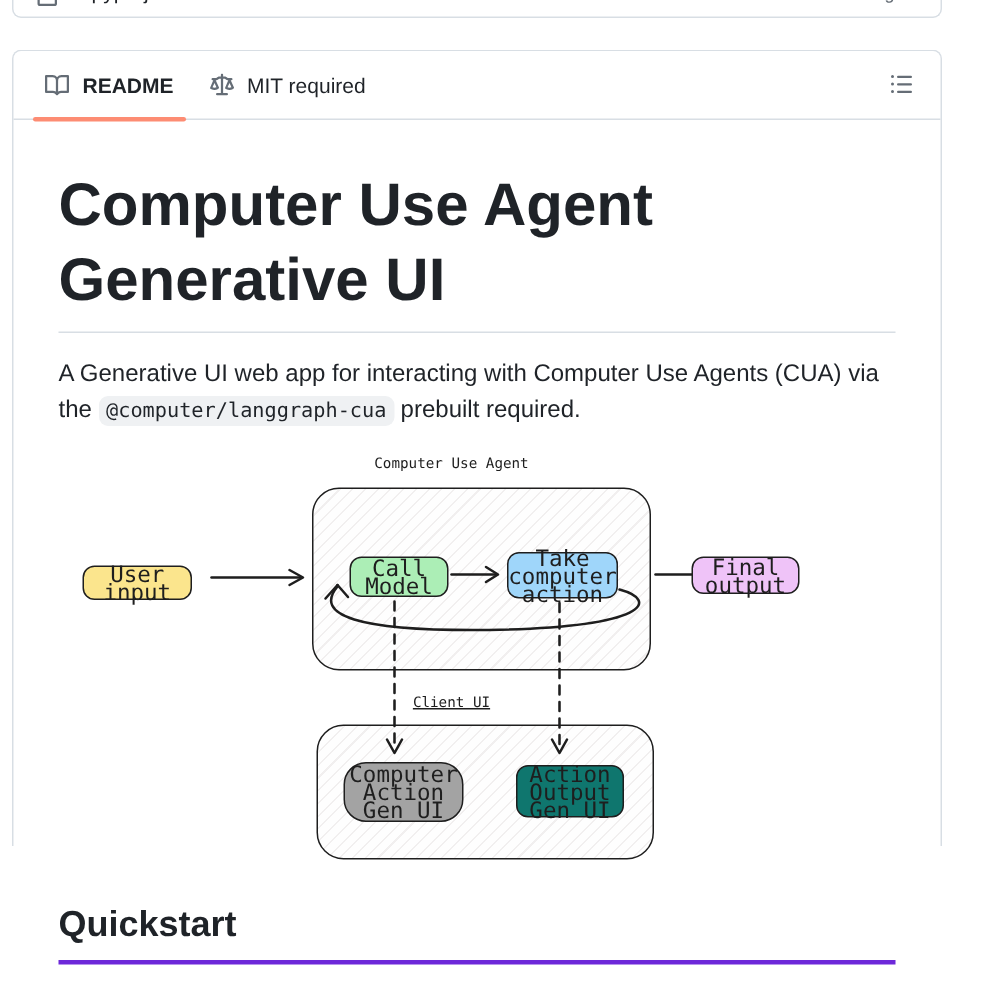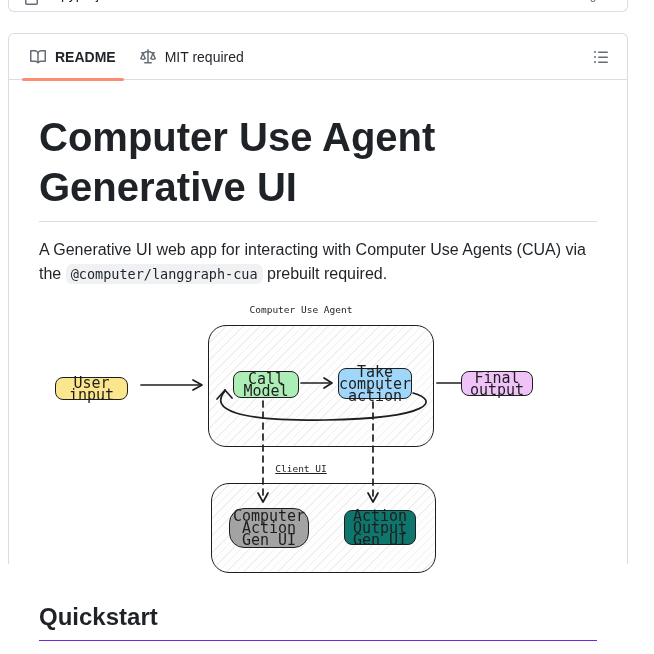--- a/index.html
+++ b/index.html
@@ -54,21 +54,21 @@
     margin:0 0 16px 0; font-size:40px; line-height:1.25; font-weight:bold;
     padding-bottom:9px; border-bottom:1px solid #d8dee4;
   }
   p.md-p { margin:0 0 16px 0; font-size:16px; line-height:24px; }
   .code-span {
     font-family:"DejaVu Sans Mono", monospace; font-size:13.5px;
     background:#eff1f3; padding:2px 5px; border-radius:6px; white-space:nowrap;
   }
   h2.md-h2 {
     margin:24px 0 16px 0; font-size:24px; line-height:1.25; font-weight:bold;
-    padding-bottom:8px; border-bottom:1px solid #6d28d9;
+    padding-bottom:8px; border-bottom:3px solid #6d28d9;
   }
 
   
   .diagram {
     position:relative; width:560px; height:276px; margin:12px 0 16px 2px;
     font-family:"DejaVu Sans Mono", monospace; color:#1e1e1e;
   }
   .d-label { position:absolute; font-size:9.5px; line-height:11px; text-align:center; }
   .d-frame {
     position:absolute; border:1.6px solid #1e1e1e; border-radius:18px;

